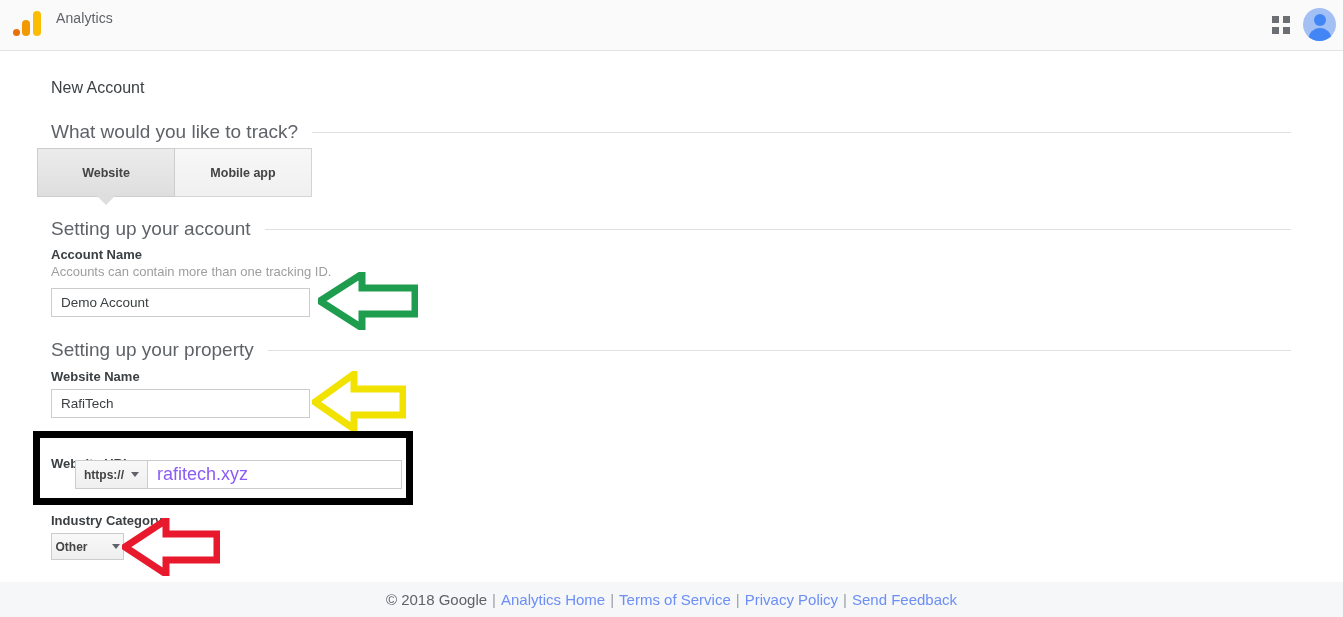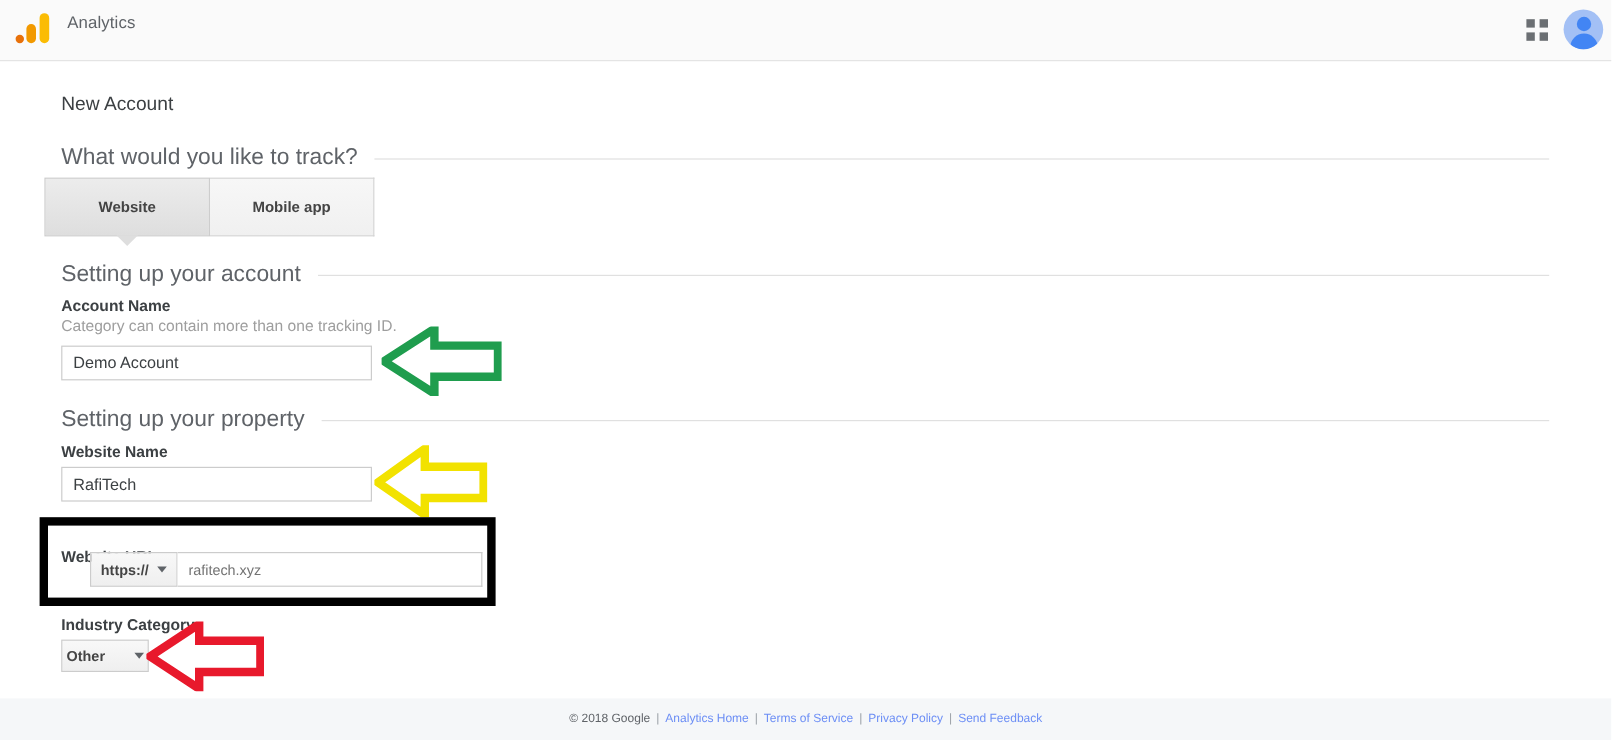--- a/index.html
+++ b/index.html
@@ -248,22 +248,22 @@
     border-right: 4.5px solid transparent;
     border-top: 5px solid #5f6368;
     display: inline-block;
   }
   .url-input {
     width: 254px; height: 29px;
     border: 1px solid #ccc;
     border-left: none;
     background: #fff;
     font-family: "Liberation Sans", sans-serif;
-    font-size: 12px;
-    color: #737373;
+    font-size: 18px;
+    color: #8b5cf6;
     padding: 0 9px;
     outline: none;
   }
 
   
   #lbl-industry { top: 462px; }
   .industry-select {
     position: absolute;
     left: 51px; top: 482px;
     width: 73px; height: 27px;
@@ -281,21 +281,21 @@
 
   
   .footer {
     position: absolute;
     left: 0; top: 582px;
     width: 1343px; height: 35px;
     background: #f5f7f9;
     display: flex;
     align-items: center;
     justify-content: center;
-    font-size: 10px;
+    font-size: 15px;
     color: #5f6368;
   }
   .footer .sep { color: #9aa0a6; margin: 0 5px; }
   .footer a {
     color: #6c8ef5;
     text-decoration: none;
   }
 
   
   .anno {
@@ -354,21 +354,21 @@
         <span>Mobile app</span>
       </div>
     </div>
 
     <div class="section-head" id="sec-account">
       <span class="sh-label">Setting up your account</span>
       <span class="sh-rule"></span>
     </div>
 
     <div class="field-label" id="lbl-account">Account Name</div>
-    <div class="field-hint" id="hint-account">Category can contain more than one tracking ID.</div>
+    <div class="field-hint" id="hint-account">Accounts can contain more than one tracking ID.</div>
     <input class="text-input" id="in-account" type="text" value="Demo Account" style="">
 
     <div class="section-head" id="sec-property">
       <span class="sh-label">Setting up your property</span>
       <span class="sh-rule"></span>
     </div>
 
     <div class="field-label" id="lbl-website">Website Name</div>
     <input class="text-input" id="in-website" type="text" value="RafiTech" style="">
 

